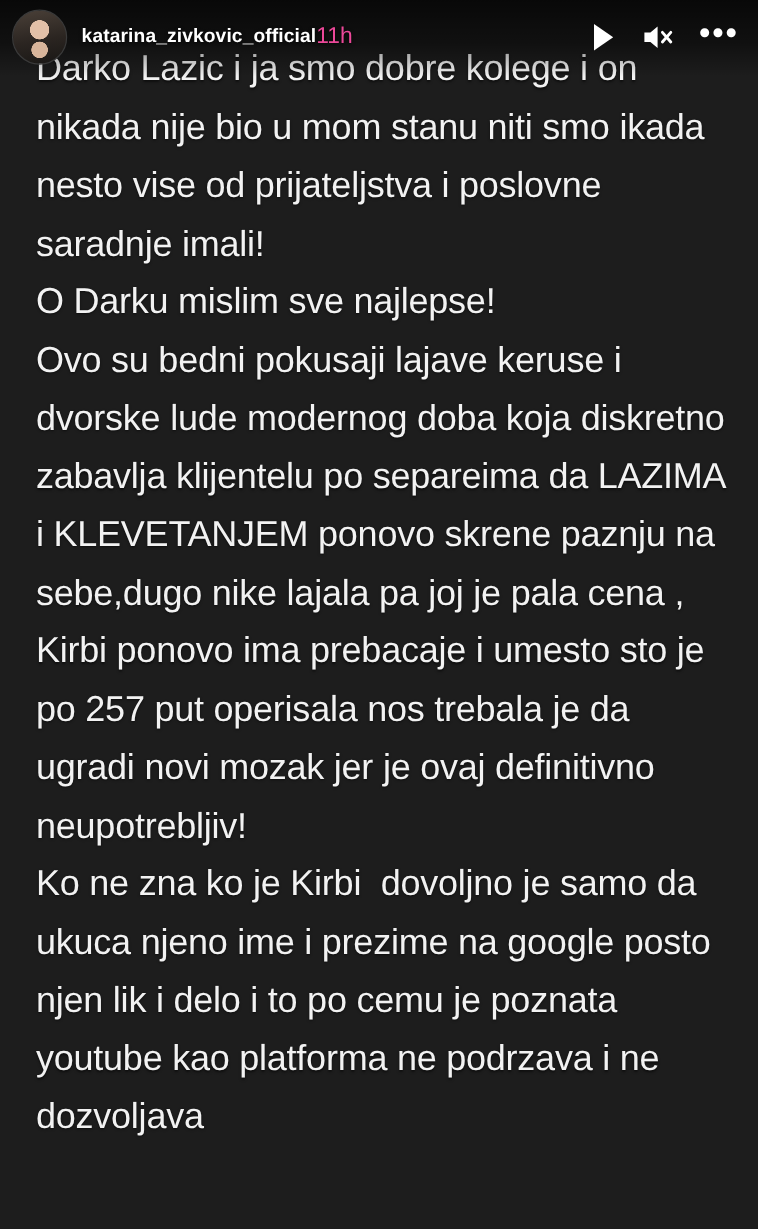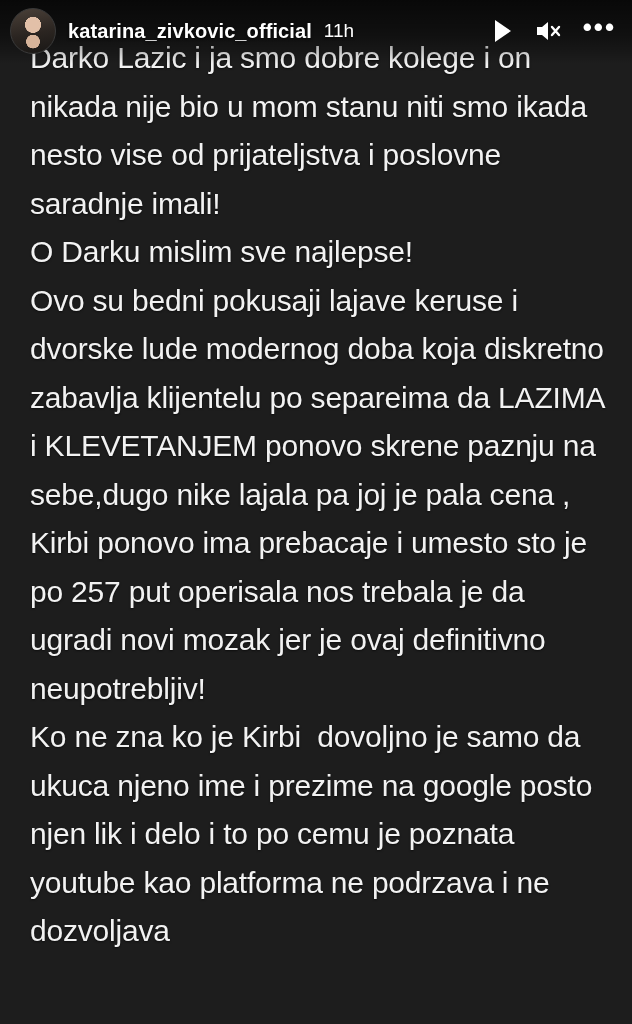--- a/index.html
+++ b/index.html
@@ -36,29 +36,28 @@
     background:
       radial-gradient(circle at 50% 74%, #d8b49a 0 17%, rgba(216,180,154,0) 18%),
       radial-gradient(circle at 50% 36%, #e2c0a8 0 22%, rgba(226,192,168,0) 23%),
       linear-gradient(170deg, #4a4038 0%, #2b2521 55%, #191715 100%);
     border: 1px solid #3a3a3a;
     overflow: hidden;
   }
   .username {
     margin-left: 12px;
     color: #ffffff;
-    font-size: 20px;
+    font-size: 16px;
     font-weight: 700;
     letter-spacing: 0.1px;
     white-space: nowrap;
     text-shadow: 0 1px 3px rgba(0,0,0,.8);
   }
   .timestamp {
-    margin-left: 12px;
-    color: #ffffff;
+    color: #ec4899;
     font-size: 19px;
     font-weight: 400;
     text-shadow: 0 1px 3px rgba(0,0,0,.8);
   }
   .header-spacer { flex: 1 1 auto; }
   .hicon {
     margin-left: 22px;
     display: flex;
     align-items: center;
     justify-content: center;

